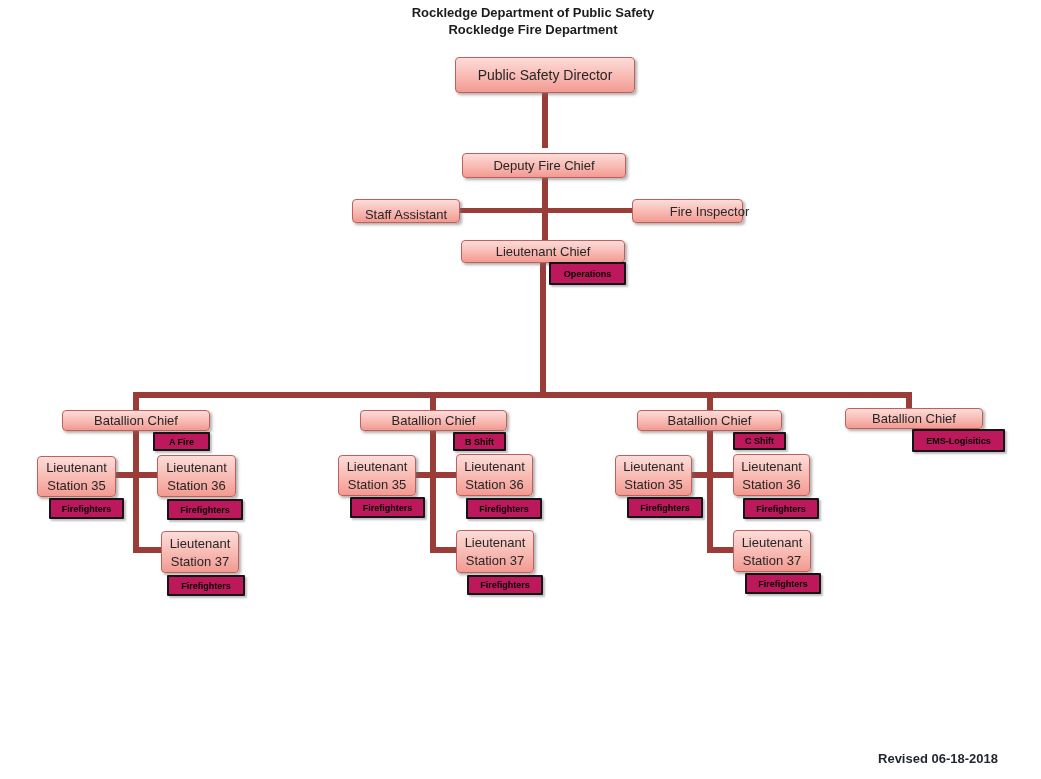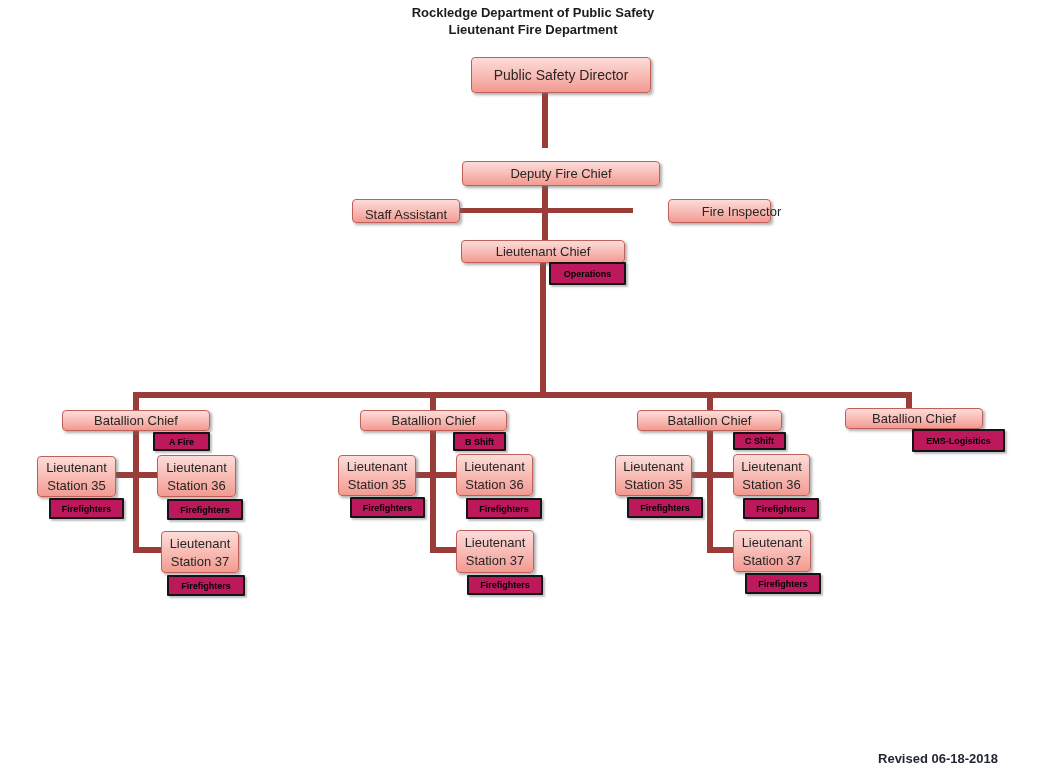--- a/index.html
+++ b/index.html
@@ -37,21 +37,21 @@
     font-size:13px;font-weight:bold;color:#1f2430;
   }
 </style>
 </head>
 <body>
 
 <div id="canvas">
 
   <div class="chart-title">
     <div>Rockledge Department of Public Safety</div>
-    <div>Lieutenant Fire Department</div>
+    <div>Rockledge Fire Department</div>
   </div>
 
   <div class="cline" style="left:542px;top:92px;width:6px;height:56px;"></div>
   <div class="cline" style="left:542px;top:171px;width:6px;height:70px;"></div>
   <div class="cline" style="left:459px;top:208px;width:174px;height:5px;"></div>
   <div class="cline" style="left:540px;top:262px;width:6px;height:136px;"></div>
   <div class="cline" style="left:133px;top:392px;width:779px;height:6px;"></div>
   <div class="cline" style="left:133px;top:392px;width:6px;height:19px;"></div>
   <div class="cline" style="left:430px;top:392px;width:6px;height:19px;"></div>
   <div class="cline" style="left:707px;top:392px;width:6px;height:19px;"></div>
@@ -59,30 +59,30 @@
   <div class="cline" style="left:133px;top:430px;width:6px;height:123px;"></div>
   <div class="cline" style="left:430px;top:430px;width:6px;height:123px;"></div>
   <div class="cline" style="left:707px;top:430px;width:6px;height:123px;"></div>
   <div class="cline" style="left:112px;top:472px;width:48px;height:6px;"></div>
   <div class="cline" style="left:413px;top:472px;width:46px;height:6px;"></div>
   <div class="cline" style="left:690px;top:472px;width:46px;height:6px;"></div>
   <div class="cline" style="left:133px;top:547px;width:31px;height:6px;"></div>
   <div class="cline" style="left:430px;top:547px;width:29px;height:6px;"></div>
   <div class="cline" style="left:707px;top:547px;width:29px;height:6px;"></div>
 
-  <div class="pbox big" style="left:455px;top:57px;width:180px;height:36px;margin-left:16px;">
+  <div class="pbox big" style="left:455px;top:57px;width:180px;height:36px;">
     <span>Public Safety Director</span>
   </div>
-  <div class="pbox" style="left:462px;top:161px;width:198px;height:25px;">
+  <div class="pbox" style="left:462px;top:153px;width:164px;height:25px;">
     <span>Deputy Fire Chief</span>
   </div>
   <div class="pbox" style="left:352px;top:199px;width:108px;height:24px;align-items:flex-end;">
     <span>Staff Assistant</span>
   </div>
-  <div class="pbox" style="left:668px;top:199px;width:103px;height:24px;padding-left:44px;">
+  <div class="pbox" style="left:632px;top:199px;width:111px;height:24px;padding-left:44px;">
     <span>Fire Inspector</span>
   </div>
   <div class="pbox" style="left:461px;top:240px;width:164px;height:23px;">
     <span>Lieutenant Chief</span>
   </div>
   <div class="wbox" style="left:549px;top:262px;width:77px;height:23px;">
     <span>Operations</span>
   </div>
 
   <div class="pbox" style="left:62px;top:410px;width:148px;height:21px;">

